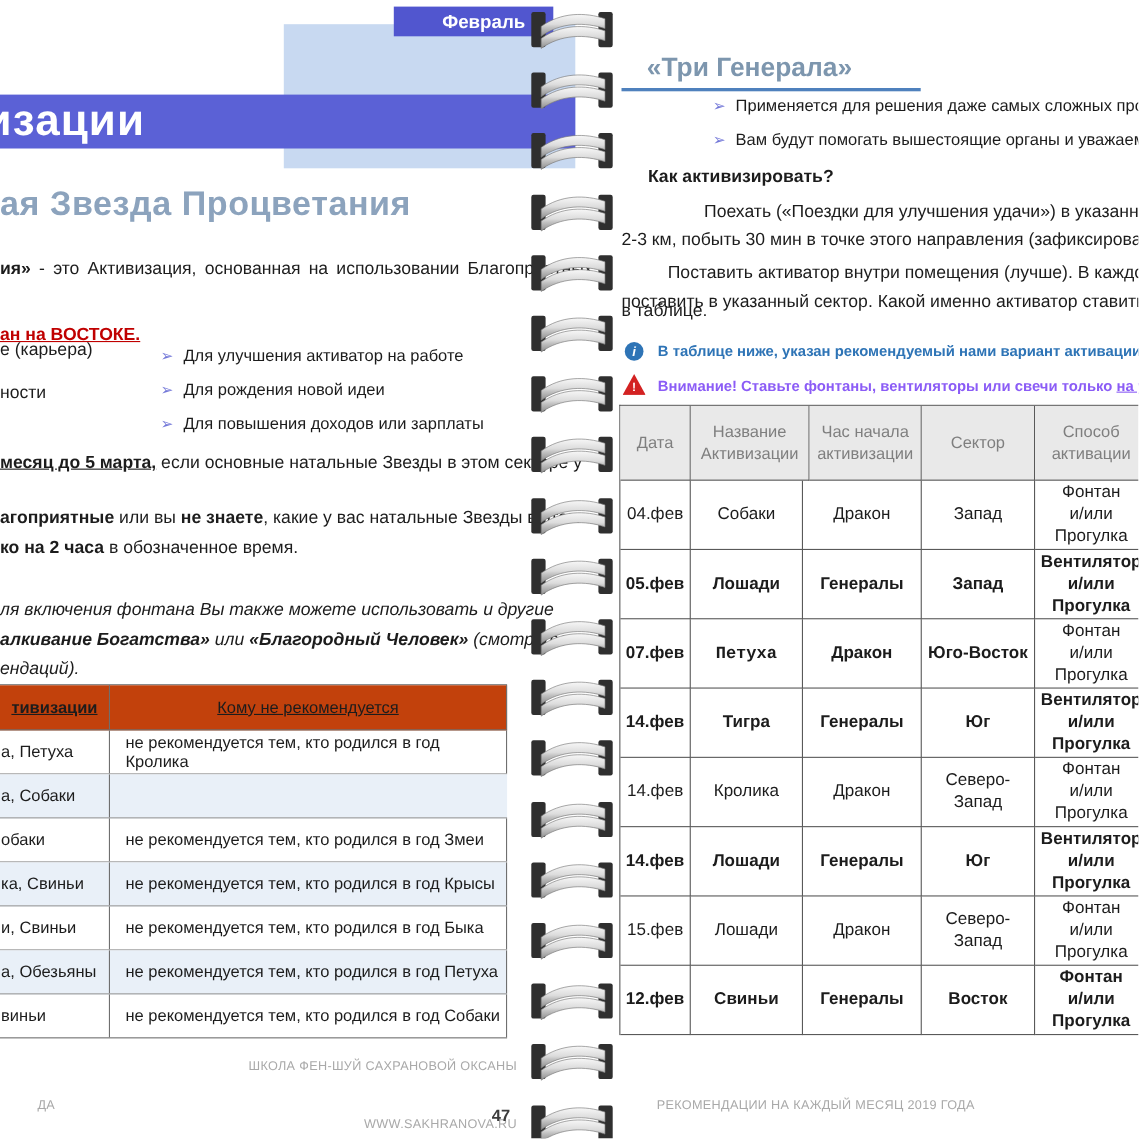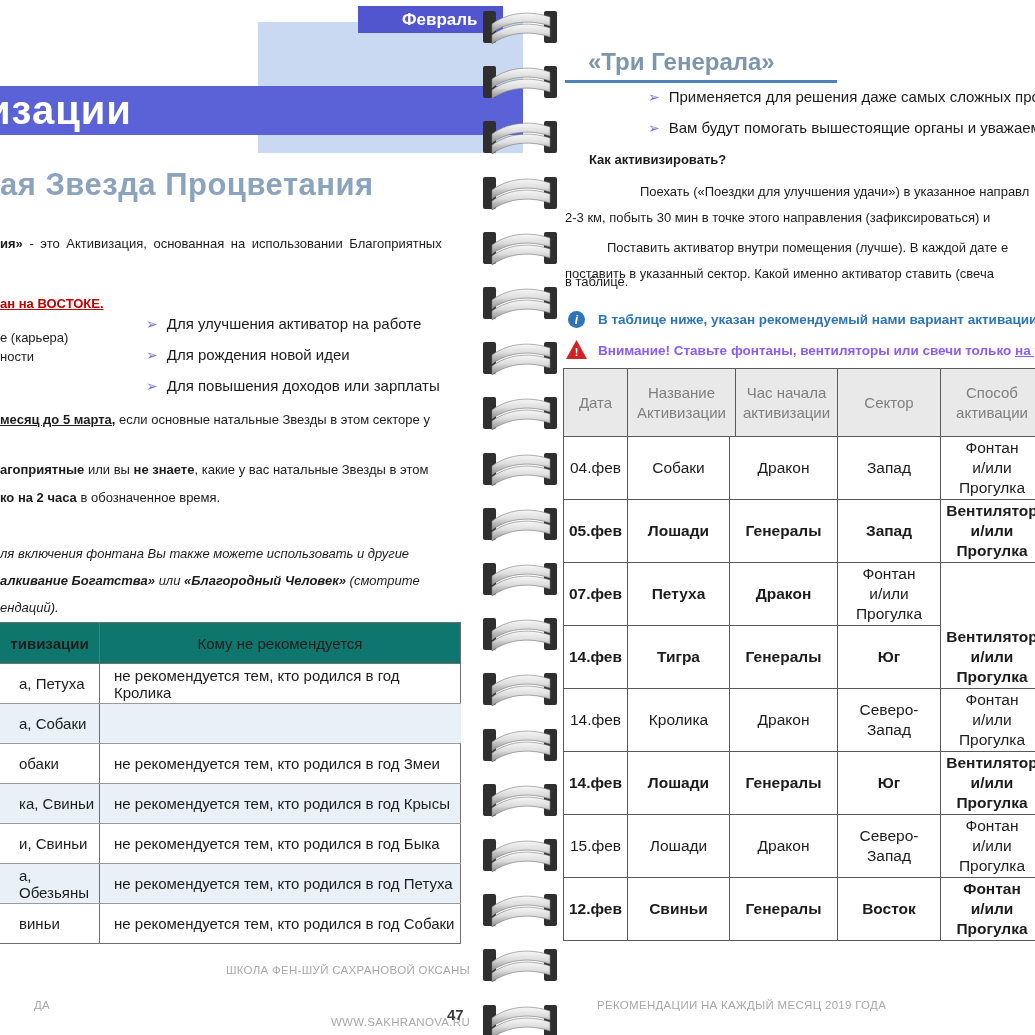--- a/index.html
+++ b/index.html
@@ -1,19 +1,19 @@
 <!DOCTYPE html>
 <html><head>
 <meta charset="utf-8">
 <style>
   html,body{margin:0;padding:0;background:#fff;}
   .page{position:relative;width:1035px;height:1035px;background:#fff;overflow:hidden;
         font-family:"Liberation Sans","DejaVu Sans",sans-serif;color:#1c1c1c;}
   .abs{position:absolute;}
-  .line{position:absolute;white-space:nowrap;font-size:13px;color:#1c1c1c;}
+  .line{position:absolute;white-space:nowrap;font-size:16px;color:#1c1c1c;}
   .seg-b{font-weight:700;}
   .seg-u{text-decoration:underline;}
   .seg-i{font-style:italic;}
 
   
   .light-blue-box{left:258px;top:22px;width:265px;height:131px;background:#c8d9f1;z-index:1;}
   .month-tab{left:358px;top:6px;width:145px;height:27px;background:#5156cf;z-index:2;
              color:#fff;font-weight:700;font-size:17px;display:flex;align-items:center;
              justify-content:flex-start;padding-left:44px;box-sizing:border-box;}
   .title-band{left:0;top:86px;width:523px;height:49px;background:#5b61d6;z-index:2;overflow:hidden;}
@@ -28,24 +28,24 @@
   .bullet-list{position:absolute;z-index:1;}
   .bullet-row{display:flex;gap:9px;align-items:flex-start;margin-bottom:13px;}
   .bullet-arrow{color:#7277d8;font-family:"DejaVu Sans",sans-serif;font-size:14px;line-height:18px;}
   .bullet-text{font-size:15px;white-space:nowrap;line-height:18px;}
 
   
   .lt{left:0;top:622px;width:461px;border-top:1px solid #6f6f6f;border-bottom:1px solid #6f6f6f;z-index:1;}
   .lt-row{display:flex;border-bottom:1px solid #9a9a9a;}
   .lt-row:last-child{border-bottom:none;}
   .lt-cell{box-sizing:border-box;border-right:1px solid #6f6f6f;display:flex;align-items:center;font-size:15px;}
-  .lt-head{background:#0f766e;border-bottom:1px solid #6f6f6f;}
+  .lt-head{background:#c2410c;border-bottom:1px solid #6f6f6f;text-decoration:underline;}
   .lt-head .lt-cell{height:40px;}
   .lt-body .lt-cell{height:39px;}
-  .lt-c1{width:100px;padding-left:19px;}
+  .lt-c1{width:100px;padding-left:1px;}
   .lt-c2{width:361px;padding-left:14px;}
   .lt-head .lt-c1{justify-content:center;font-weight:700;padding-left:0;}
   .lt-head .lt-c2{justify-content:center;padding-left:0;}
   .lt-alt{background:#e9f0f8;}
 
   
   .rp-heading{left:588px;top:48px;font-size:24px;font-weight:700;color:#7d96ae;white-space:nowrap;}
   .rp-underline{left:565px;top:80px;width:272px;height:3px;background:#4f81bd;}
   .howto{left:589px;top:152px;font-weight:700;}
   .info-icon{left:568px;top:311px;width:17px;height:17px;border-radius:50%;background:#2e74b6;
@@ -102,21 +102,21 @@
   <div class="abs title-band">
     <div class="band-title">изации</div>
   </div>
 
   <div class="line section-heading">ая Звезда Процветания</div>
 
   <div class="line justify-wide" style="left:0;top:236px;"><span class="seg-b">ия»</span><span> - это Активизация, основанная на использовании Благоприятных</span></div>
 
   <div class="line red seg-b seg-u" style="left:0;top:296px;">ан на ВОСТОКЕ.</div>
 
-  <div class="line" style="left:0;top:330px;">е (карьера)</div>
+  <div class="line" style="left:0;top:310px;">е (карьера)</div>
   <div class="line" style="left:0;top:349px;">ности</div>
 
   <div class="bullet-list" style="left:146px;top:315px;" id="benefit-bullets">
       <div class="bullet-row">
         <span class="bullet-arrow">➢</span>
         <span class="bullet-text">Для улучшения активатор на работе</span>
       </div>
       <div class="bullet-row">
         <span class="bullet-arrow">➢</span>
         <span class="bullet-text">Для рождения новой идеи</span>
@@ -347,22 +347,23 @@
           <div class="rt-cell" style="width: 64px;">05.фев</div>
           <div class="rt-cell" style="width: 102px;">Лошади</div>
           <div class="rt-cell" style="width: 108px;">Генералы</div>
           <div class="rt-cell" style="width: 103px;">Запад</div>
           <div class="rt-cell" style="width: 103px;">Вентилятор
 и/или
 Прогулка</div>
         </div>
         <div class="rt-row rt-body style-bold-except-method">
           <div class="rt-cell" style="width: 64px;">07.фев</div>
-          <div class="rt-cell" style="width: 102px;">Петуха</div>
+          <div class="rt-cell" style="width: 102px; font-family: Liberation Mono, monospace;">Петуха</div>
           <div class="rt-cell" style="width: 108px;">Дракон</div>
+          <div class="rt-cell" style="width: 103px;">Юго-Восток</div>
           <div class="rt-cell" style="width: 103px;">Фонтан
 и/или
 Прогулка</div>
         </div>
         <div class="rt-row rt-body style-bold">
           <div class="rt-cell" style="width: 64px;">14.фев</div>
           <div class="rt-cell" style="width: 102px;">Тигра</div>
           <div class="rt-cell" style="width: 108px;">Генералы</div>
           <div class="rt-cell" style="width: 103px;">Юг</div>
           <div class="rt-cell" style="width: 103px;">Вентилятор

